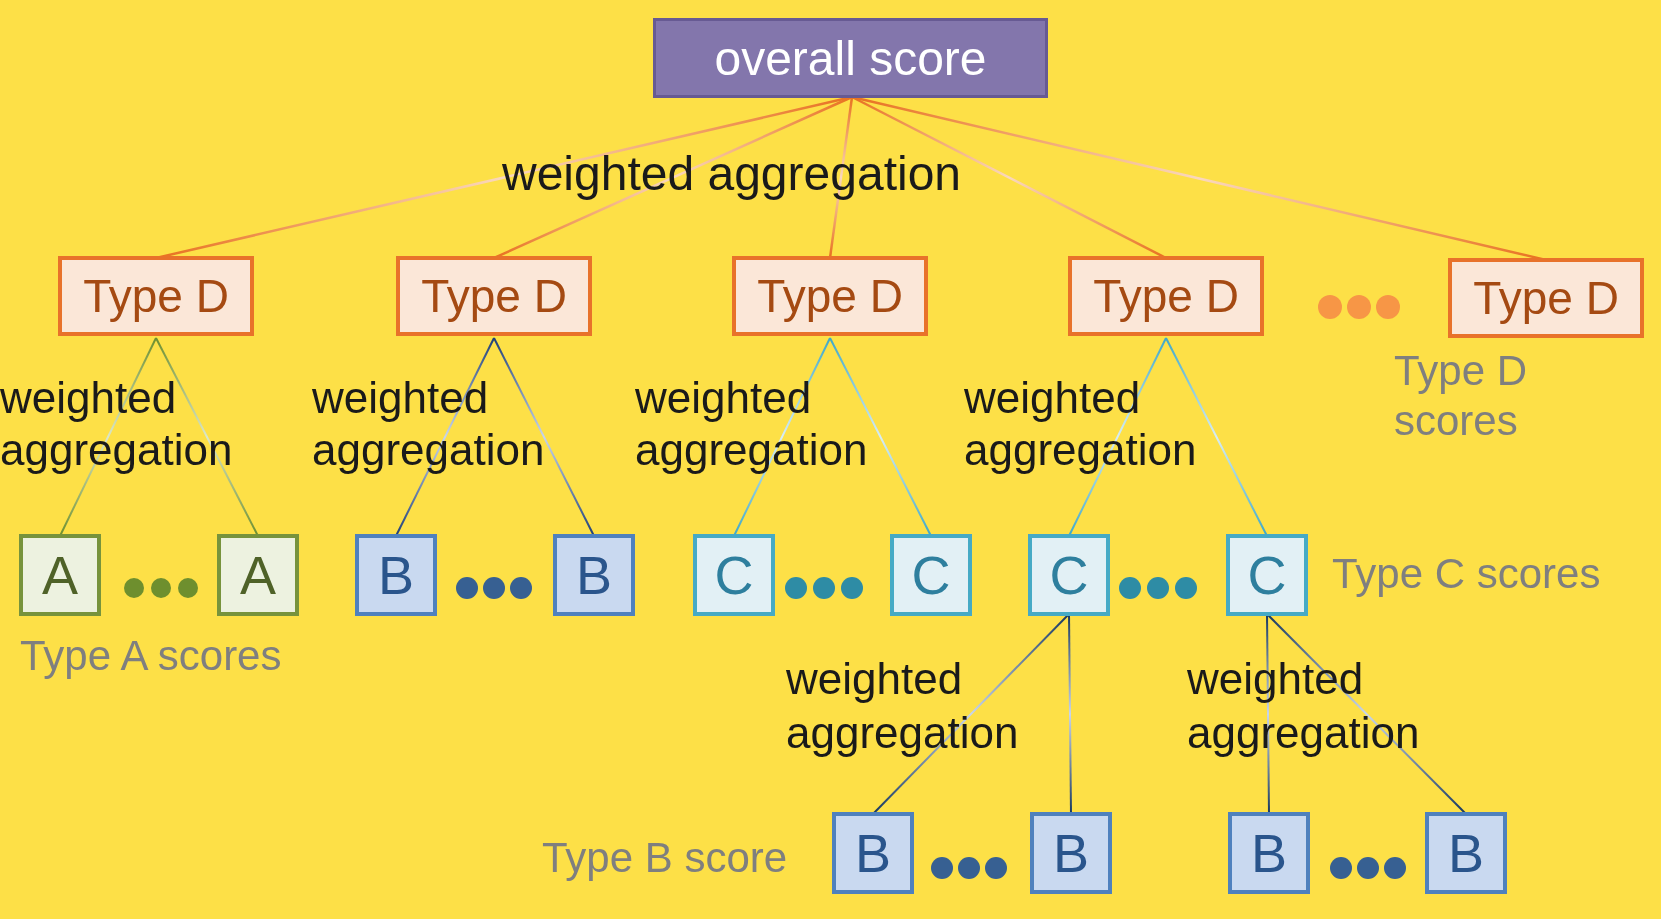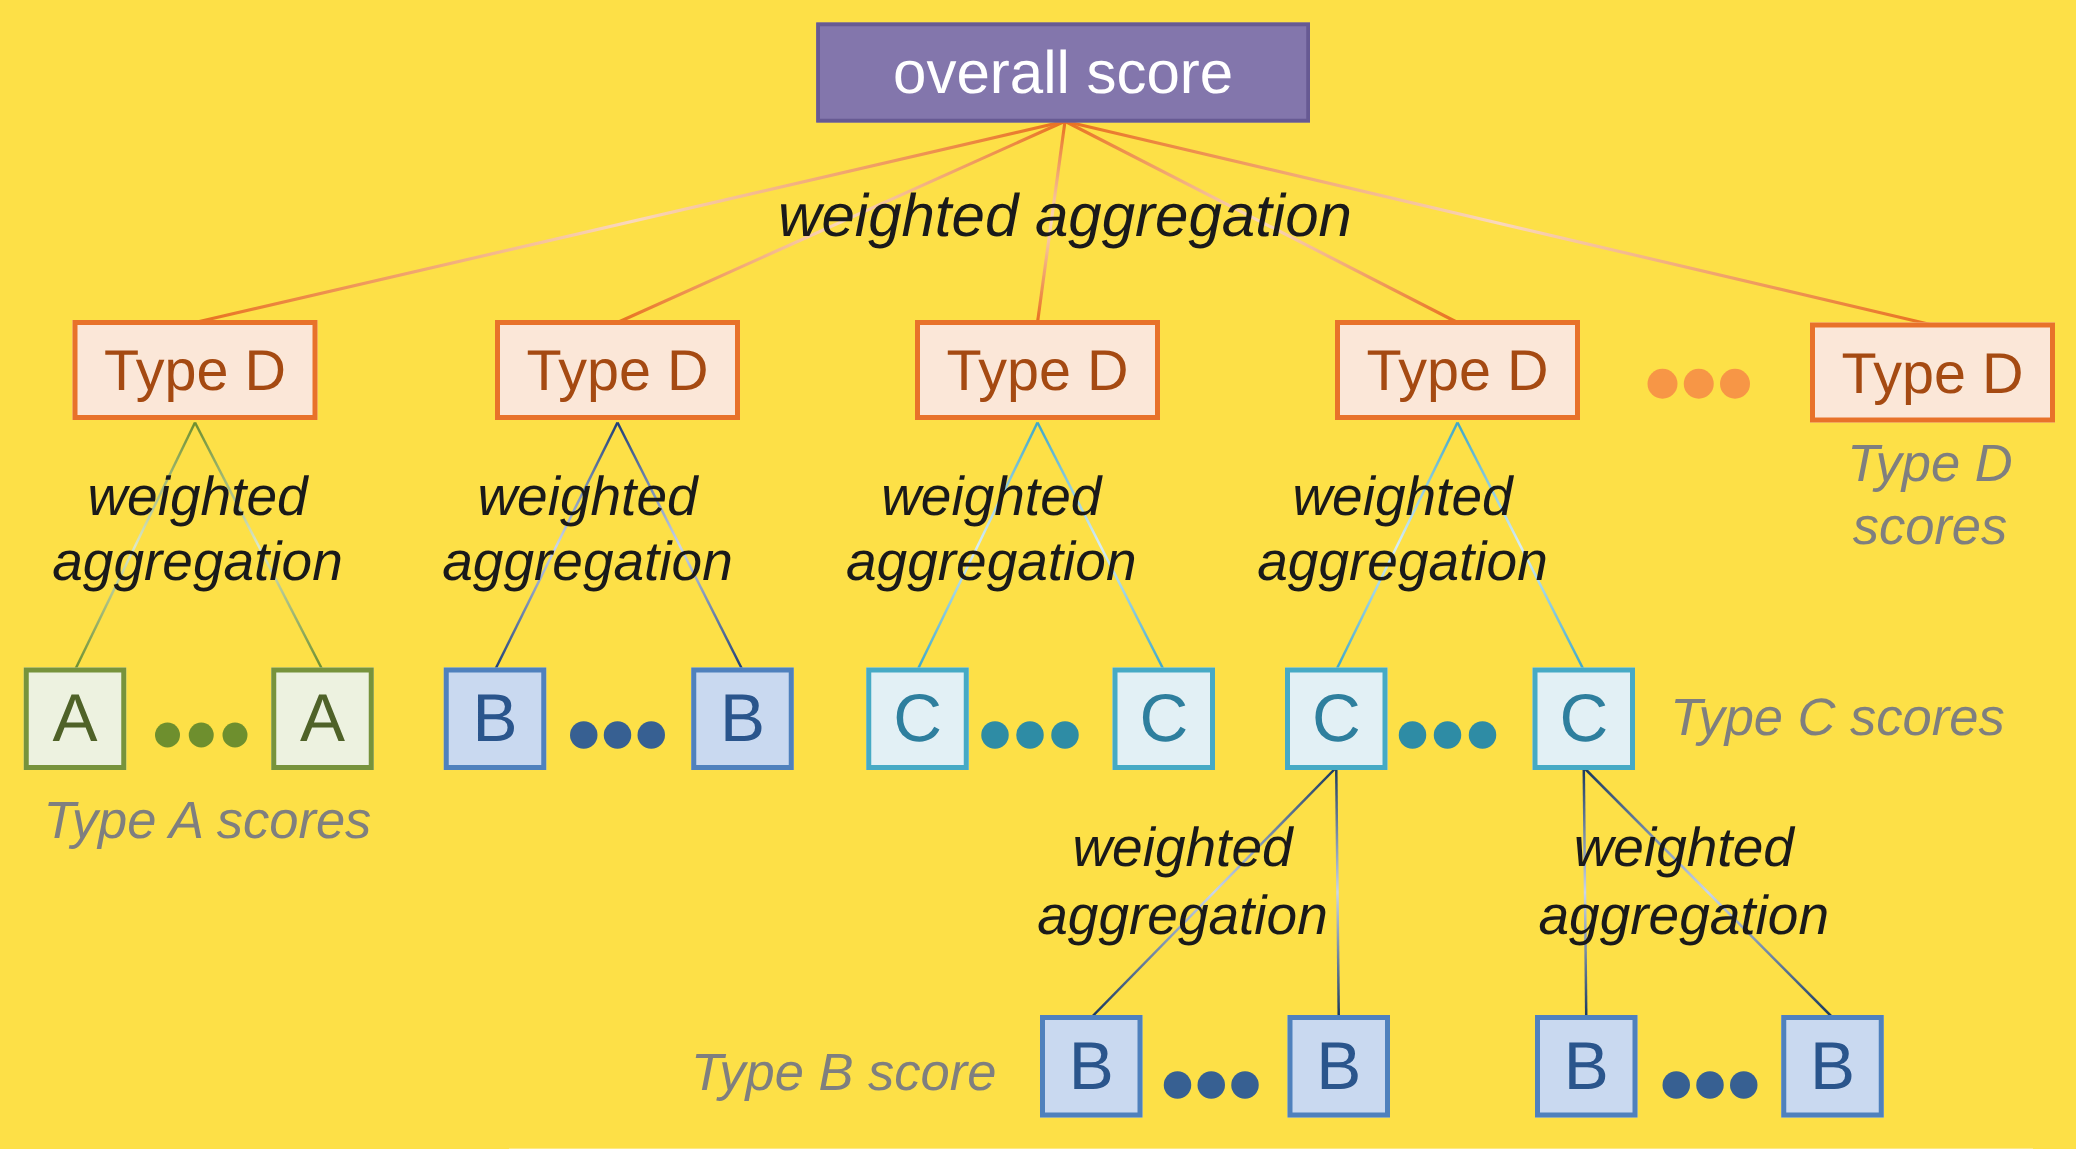--- a/index.html
+++ b/index.html
@@ -6,21 +6,21 @@
   body{font-family:"Liberation Sans", sans-serif;}
   .canvas{position:relative;width:1661px;height:919px;background:#fde047;overflow:hidden;}
   .canvas svg{position:absolute;left:0;top:0;z-index:0;}
   .box{position:absolute;box-sizing:border-box;display:flex;align-items:center;justify-content:center;z-index:2;}
   .root-box{background:var(--purple-fill);border:3px solid var(--purple-border);color:var(--purple-text);font-size:48px;}
   .typed-box{background:var(--orange-fill);border:4px solid var(--orange-border);color:var(--orange-text);font-size:46px;width:196px;height:80px;}
   .leaf{width:82px;height:82px;border-width:4px;border-style:solid;font-size:54px;}
   .leaf-a{background:var(--green-fill);border-color:var(--green-border);color:var(--green-text);}
   .leaf-b{background:var(--blue-fill);border-color:var(--blue-border);color:var(--blue-text);}
   .leaf-c{background:var(--teal-fill);border-color:var(--teal-border);color:var(--teal-text);}
-  .lbl{position:absolute;text-align:center;z-index:3;font-style:italic;}
+  .lbl{position:absolute;z-index:3;}
   .agg{color:var(--black-text);font-size:44px;line-height:52px;top:372px;width:316px;}
   .agg-low{color:var(--black-text);font-size:44px;line-height:54px;top:652px;width:320px;}
   .fan-lbl{color:var(--black-text);font-size:48px;left:502px;top:146px;width:700px;}
   .score{color:var(--gray-text);font-size:42px;}
   .dots{position:absolute;display:flex;align-items:center;z-index:2;}
   .dot{border-radius:50%;display:inline-block;}
   .dots-orange .dot{width:24px;height:24px;background:var(--orange-dot);margin-right:5px;}
   .dots-green .dot{width:20px;height:20px;background:var(--green-dot);margin-right:7px;}
   .dots-blue .dot{width:22px;height:22px;background:var(--blue-dot);margin-right:5px;}
   .dots-teal .dot{width:22px;height:22px;background:var(--teal-dot);margin-right:6px;}

